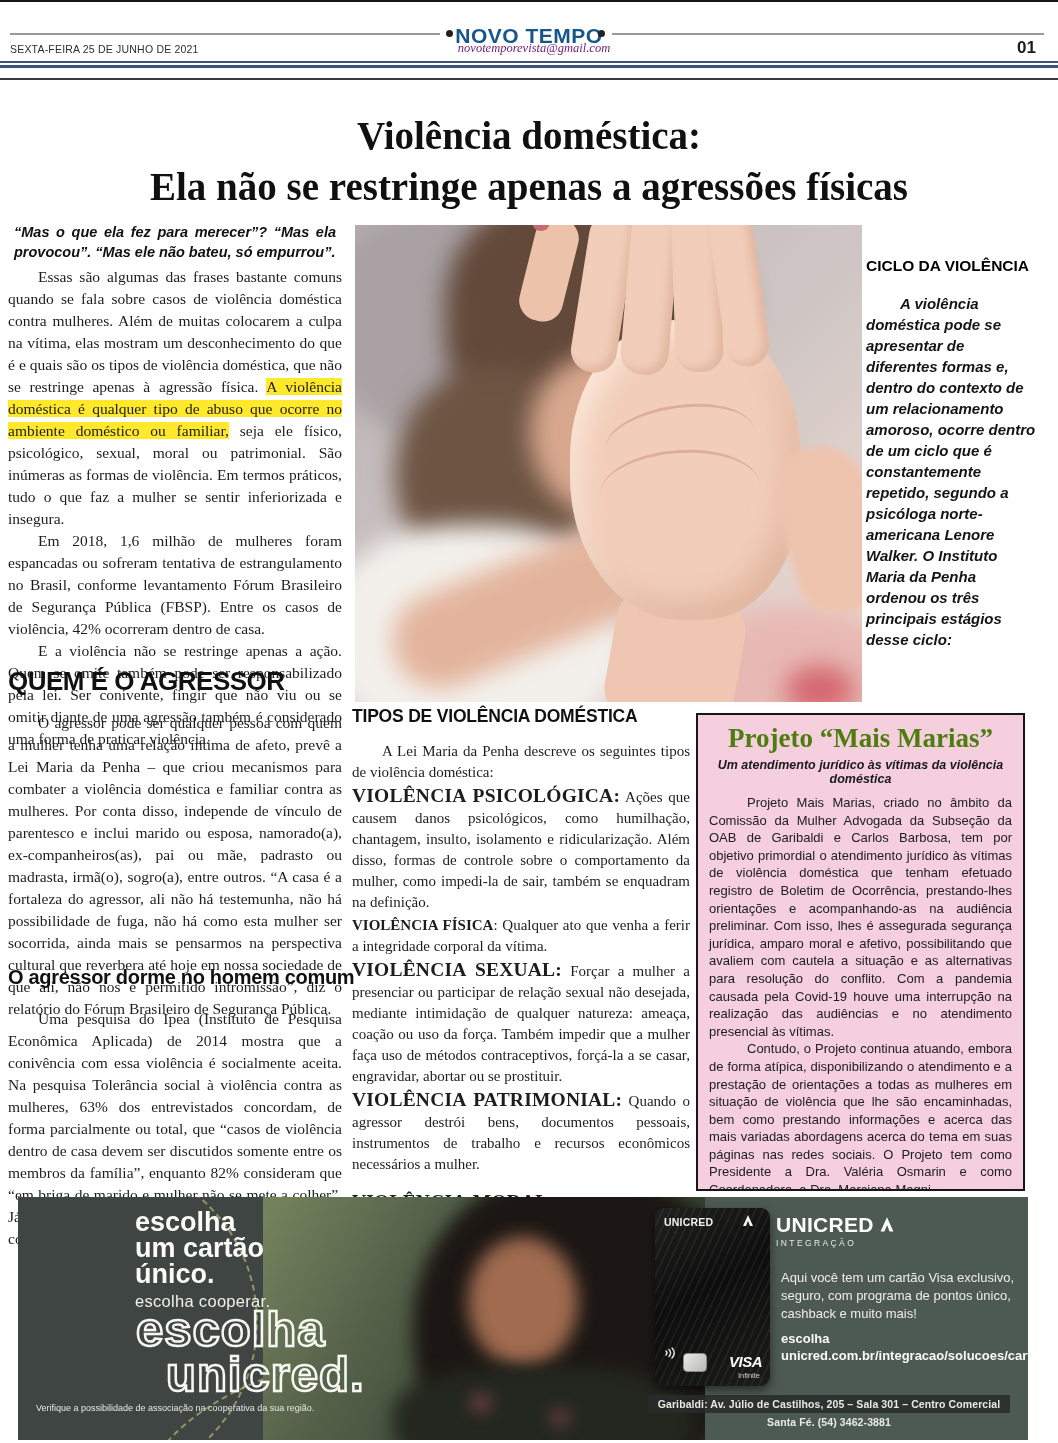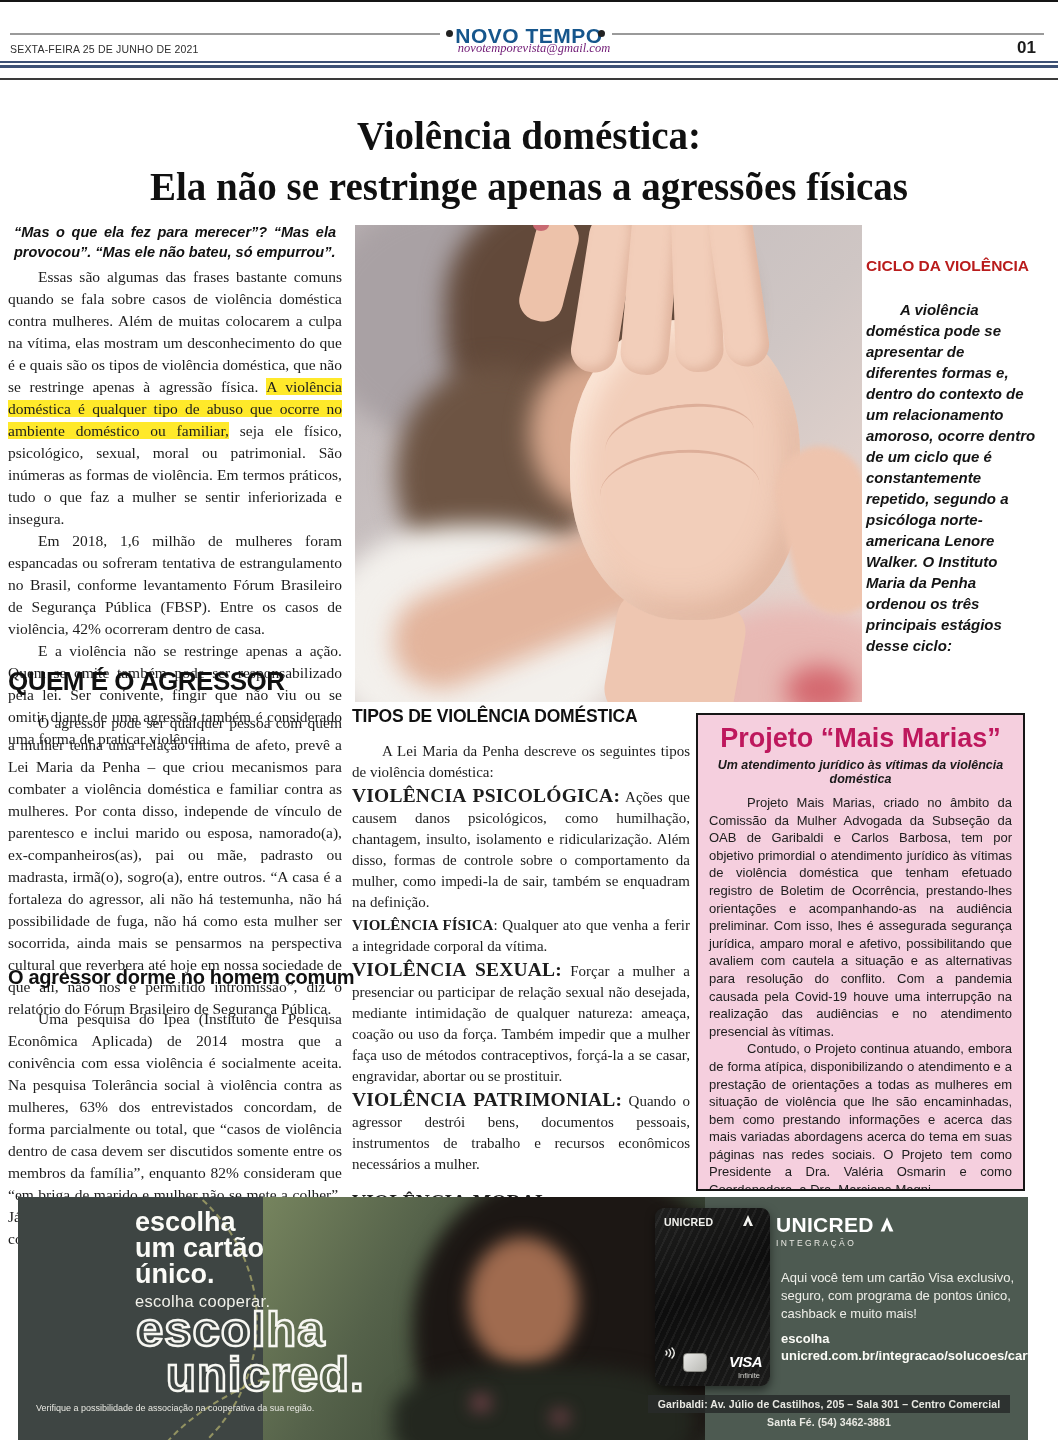--- a/index.html
+++ b/index.html
@@ -70,37 +70,37 @@
   .f4{left:362px;top:-18px;width:44px;height:160px;transform:rotate(-8deg);}
   .f-bent{position:absolute;left:172px;top:-8px;width:44px;height:105px;background:#edc2aa;border-radius:20px;transform:rotate(14deg);}
   .nail{position:absolute;left:178px;top:-6px;width:16px;height:12px;background:#c86a72;border-radius:50%;}
   .thumb{position:absolute;left:430px;top:220px;width:90px;height:170px;background:#eec4ae;border-radius:45px;filter:blur(3px);transform:rotate(-14deg);}
   .wrist{position:absolute;left:255px;top:370px;width:130px;height:130px;background:#eec6b1;transform:rotate(10deg);border-radius:30px;}
   .palm-line{position:absolute;border:0;border-top:3px solid rgba(187,123,99,.38);border-radius:50%;}
   .pl1{left:250px;top:180px;width:150px;height:70px;transform:rotate(-8deg);}
   .pl2{left:245px;top:225px;width:160px;height:80px;transform:rotate(-4deg);}
   
   .ciclo{position:absolute;left:866px;top:256px;width:172px;font-family:"Liberation Sans",sans-serif;}
-  .ciclo-title{font-weight:bold;font-size:15.5px;line-height:19px;color:#b91c1c;margin-bottom:24px;}
+  .ciclo-title{font-weight:bold;font-size:15.5px;line-height:19px;color:#000000;margin-bottom:18px;}
   .ciclo-body{font-weight:bold;font-style:italic;font-size:15px;line-height:21px;text-indent:34px;color:#141414;}
   
   .tipos{position:absolute;left:352px;top:706px;width:338px;font-size:15px;line-height:21px;text-align:justify;}
   .tipos-title{font-family:"Liberation Sans",sans-serif;font-weight:bold;font-size:17.5px;letter-spacing:-.2px;margin-bottom:14px;color:#111;}
   .tipos p{margin-bottom:2px;}
   .tipos .intro{text-indent:30px;margin-bottom:2px;}
   .tv-label{font-weight:bold;}
   .tv-label.big{font-size:19.5px;letter-spacing:.2px;}
   .tipos .moral{margin-top:16px;}
   
   .projbox{
     position:absolute;left:696px;top:713px;width:329px;height:478px;overflow:hidden;
     background:#f5cfde;border:2px solid #161616;padding:8px 11px;
     font-family:"Liberation Sans",sans-serif;
   }
-  .projbox h2{text-align:center;font-family:Liberation Sans, sans-serif;font-weight:bold;font-size:27px;color:#be185d;margin-bottom:4px;}
+  .projbox h2{text-align:center;font-family:Liberation Serif, serif;font-weight:bold;font-size:27px;color:#4d7c0f;margin-bottom:4px;}
   .projbox h3{text-align:center;font-weight:bold;font-style:italic;font-size:12.5px;margin-bottom:8px;color:#1a1a1a;}
   .projbox p{font-size:13px;line-height:17.6px;text-align:justify;text-indent:38px;color:#202020;}
   
   .ad{position:absolute;left:18px;top:1197px;width:1010px;height:243px;background:#3e4543;overflow:hidden;font-family:"Liberation Sans",sans-serif;color:#f4f4ef;}
   .dash{position:absolute;border:2px dashed rgba(216,210,122,.55);border-radius:50%;}
   .d1{left:-90px;top:-40px;width:330px;height:330px;}
   .d2{left:120px;top:160px;width:420px;height:220px;transform:rotate(-12deg);}
   .d3{left:330px;top:-90px;width:460px;height:160px;transform:rotate(8deg);}
   .ad-photo{position:absolute;left:245px;top:0;width:442px;height:243px;background:linear-gradient(120deg,#76845e 0%,#55624a 30%,#3c4836 60%,#2c352b 100%);overflow:hidden;}
   .ad-photo .blur{position:absolute;filter:blur(9px);}

